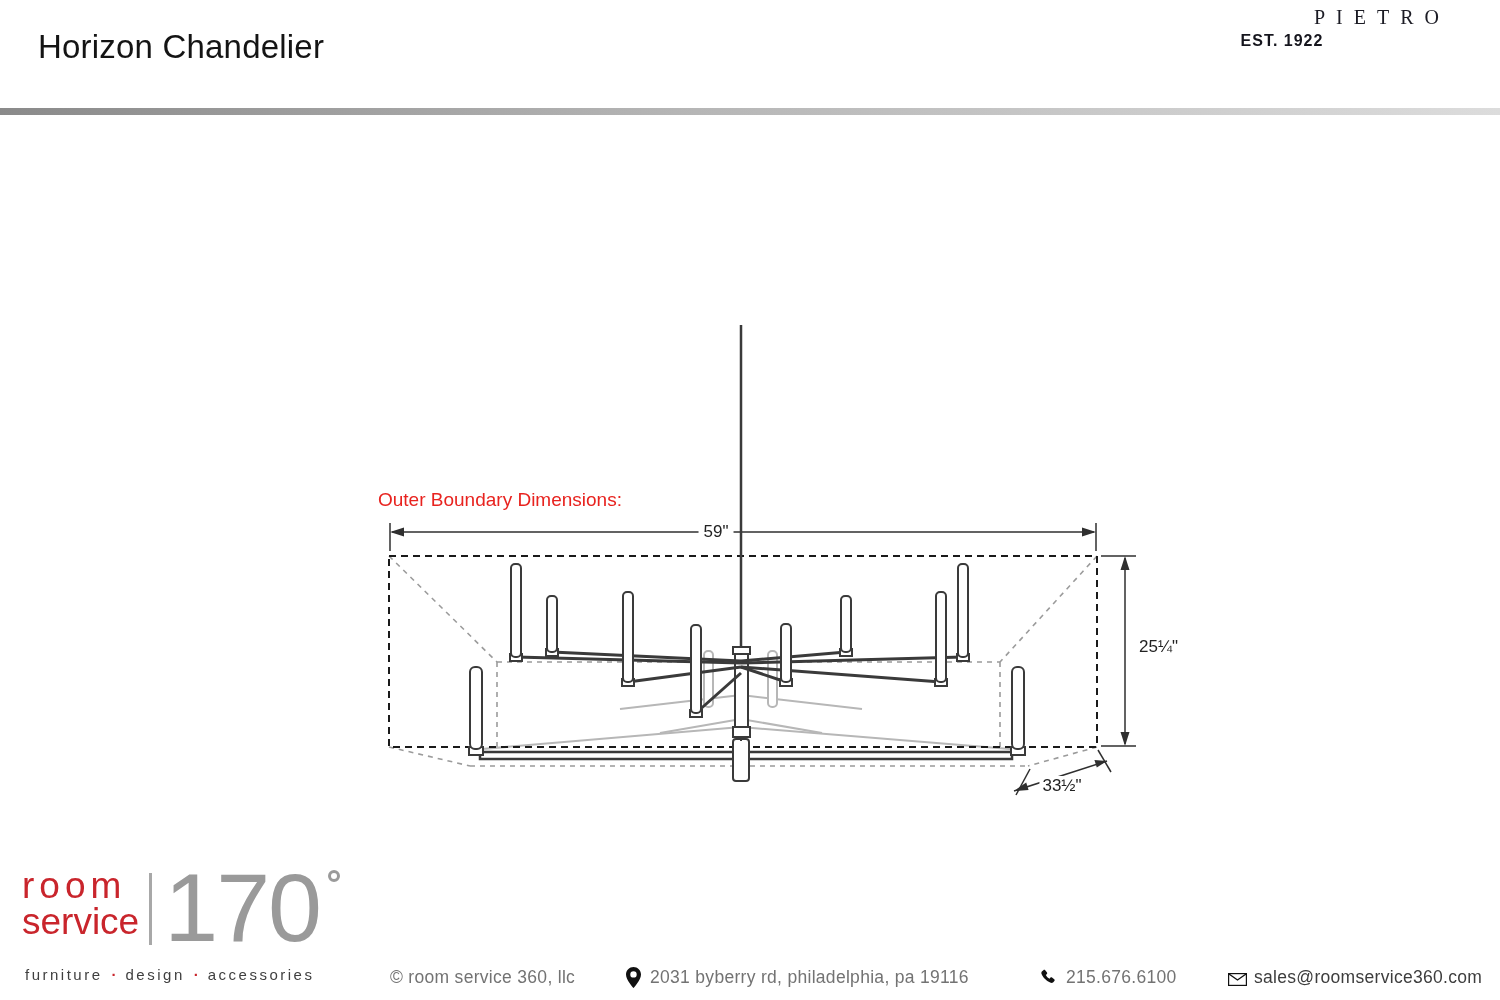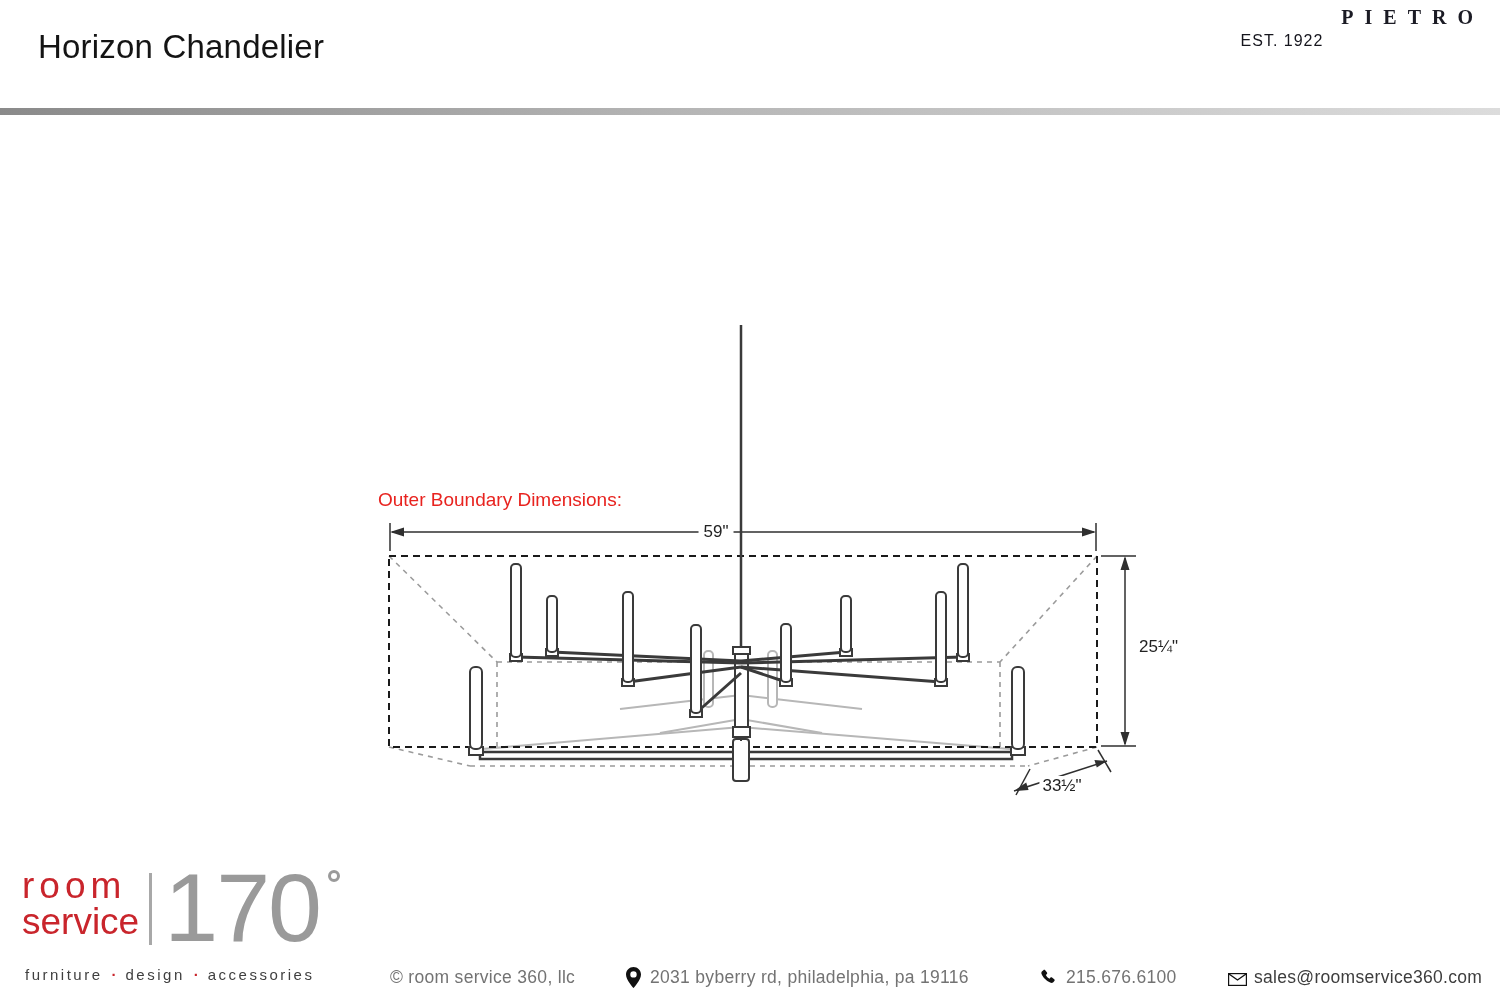--- a/index.html
+++ b/index.html
@@ -9,29 +9,29 @@
   
   .page-title{
     position:absolute; left:38px; top:28px;
     font-size:33px; font-weight:400; color:#141414; letter-spacing:0.2px;
   }
   .brand{
     position:absolute; right:16px; top:6px; width:404px;
     color:#1b1b24; font-family:"Liberation Serif", serif; text-align:center;
   }
   .brand .pietro{
-    width:max-content; margin-left:auto; 
-    font-size:20px; letter-spacing:11px; font-weight:700;text-align:right;
+    width:max-content; margin-left:auto; margin-right:34px;
+    font-size:20px; letter-spacing:11px; font-weight:400;text-align:right;
   }
   .brand .costantini{
     font-size:40px; letter-spacing:8px; line-height:1.05; font-weight:500; margin-top:0px;
   }
   .brand .est{
     font-family:"Liberation Sans", sans-serif;
-    font-size:16px; font-weight:normal; letter-spacing:1px; margin-top:3px; color:#15151d;
+    font-size:16px; font-weight:bold; letter-spacing:1px; margin-top:3px; color:#15151d;
   }
   .divider{
     position:absolute; left:0; top:108px; width:1500px; height:7px;
     background:linear-gradient(to right,#8a8a8a 0%, #b5b5b5 45%, #dcdcdc 100%);
   }
 
   
   .drawing-area{ position:absolute; left:0; top:135px; width:1500px; height:740px; }
   .drawing-svg{ position:absolute; left:370px; top:185px; }
   .obd-label{

